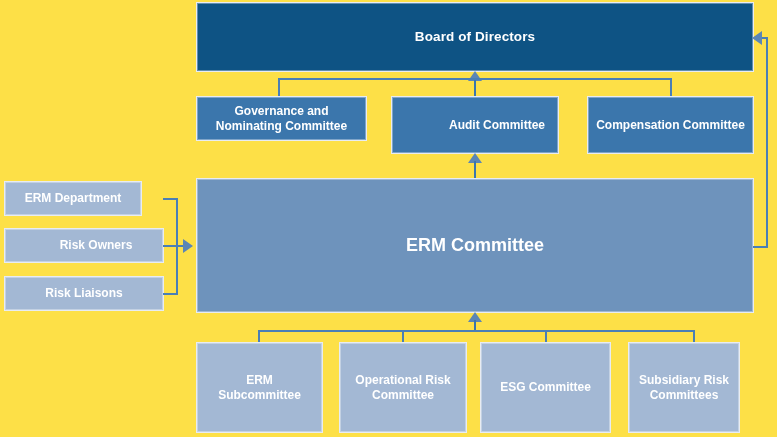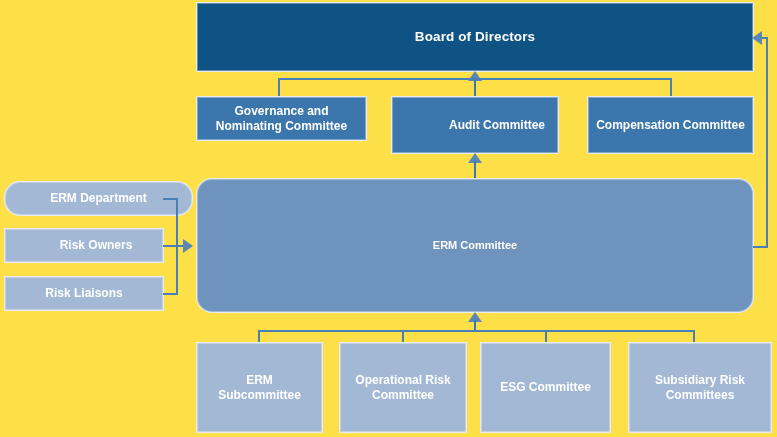--- a/index.html
+++ b/index.html
@@ -38,22 +38,21 @@
     background: #0e5384;
     font-size: 13.5px;
     letter-spacing: 0.1px;
   }
   .lvl-committee {
     background: #3b76ac;
     font-size: 12px;
   }
   .lvl-erm {
     background: #6e93bc;
-    font-size: 11px;
-    border-radius: 15px;
+    font-size: 18px;
   }
   .lvl-sub {
     background: #a3b8d4;
     font-size: 12px;
   }
   .lvl-side {
     background: #a3b8d4;
     font-size: 12px;
   }
   
@@ -119,21 +118,21 @@
 
   <div class="node lvl-erm" style="left:197px; top:179px; width:556px; height:133px;">
     <span>ERM Committee</span>
   </div>
 
   <div class="conn conn-h conn-thin" style="left:753px; top:246px; width:15px;"></div>
   <div class="conn conn-v conn-thin" style="left:766px; top:37px; height:211px;"></div>
   <div class="conn conn-h conn-thin" style="left:762px; top:37px; width:6px;"></div>
   <div class="arrow-left" style="left:752px; top:31px;"></div>
 
-  <div class="node lvl-side" style="left:5px; top:182px; width:187px; height:33px;border-radius:15px;">
+  <div class="node lvl-side" style="left:5px; top:182px; width:136px; height:33px;">
     <span>ERM Department</span>
   </div>
 
   <div class="node lvl-side" style="left:5px; top:229px; width:158px; height:33px;padding-left:24px;">
     <span>Risk Owners</span>
   </div>
 
   <div class="node lvl-side" style="left:5px; top:277px; width:158px; height:33px;">
     <span>Risk Liaisons</span>
   </div>
@@ -159,17 +158,17 @@
   </div>
 
   <div class="node lvl-sub" style="left:481px; top:343px; width:129px; height:89px;">
     <span>ESG Committee</span>
   </div>
 
   <div class="node lvl-sub" style="left:340px; top:343px; width:126px; height:89px;">
     <span>Operational Risk Committee</span>
   </div>
 
-  <div class="node lvl-sub" style="left:629px; top:343px; width:142px; height:89px;">
+  <div class="node lvl-sub" style="left:629px; top:343px; width:110px; height:89px;">
     <span>Subsidiary Risk Committees</span>
   </div>
 
 </div>
 
 </body></html>

